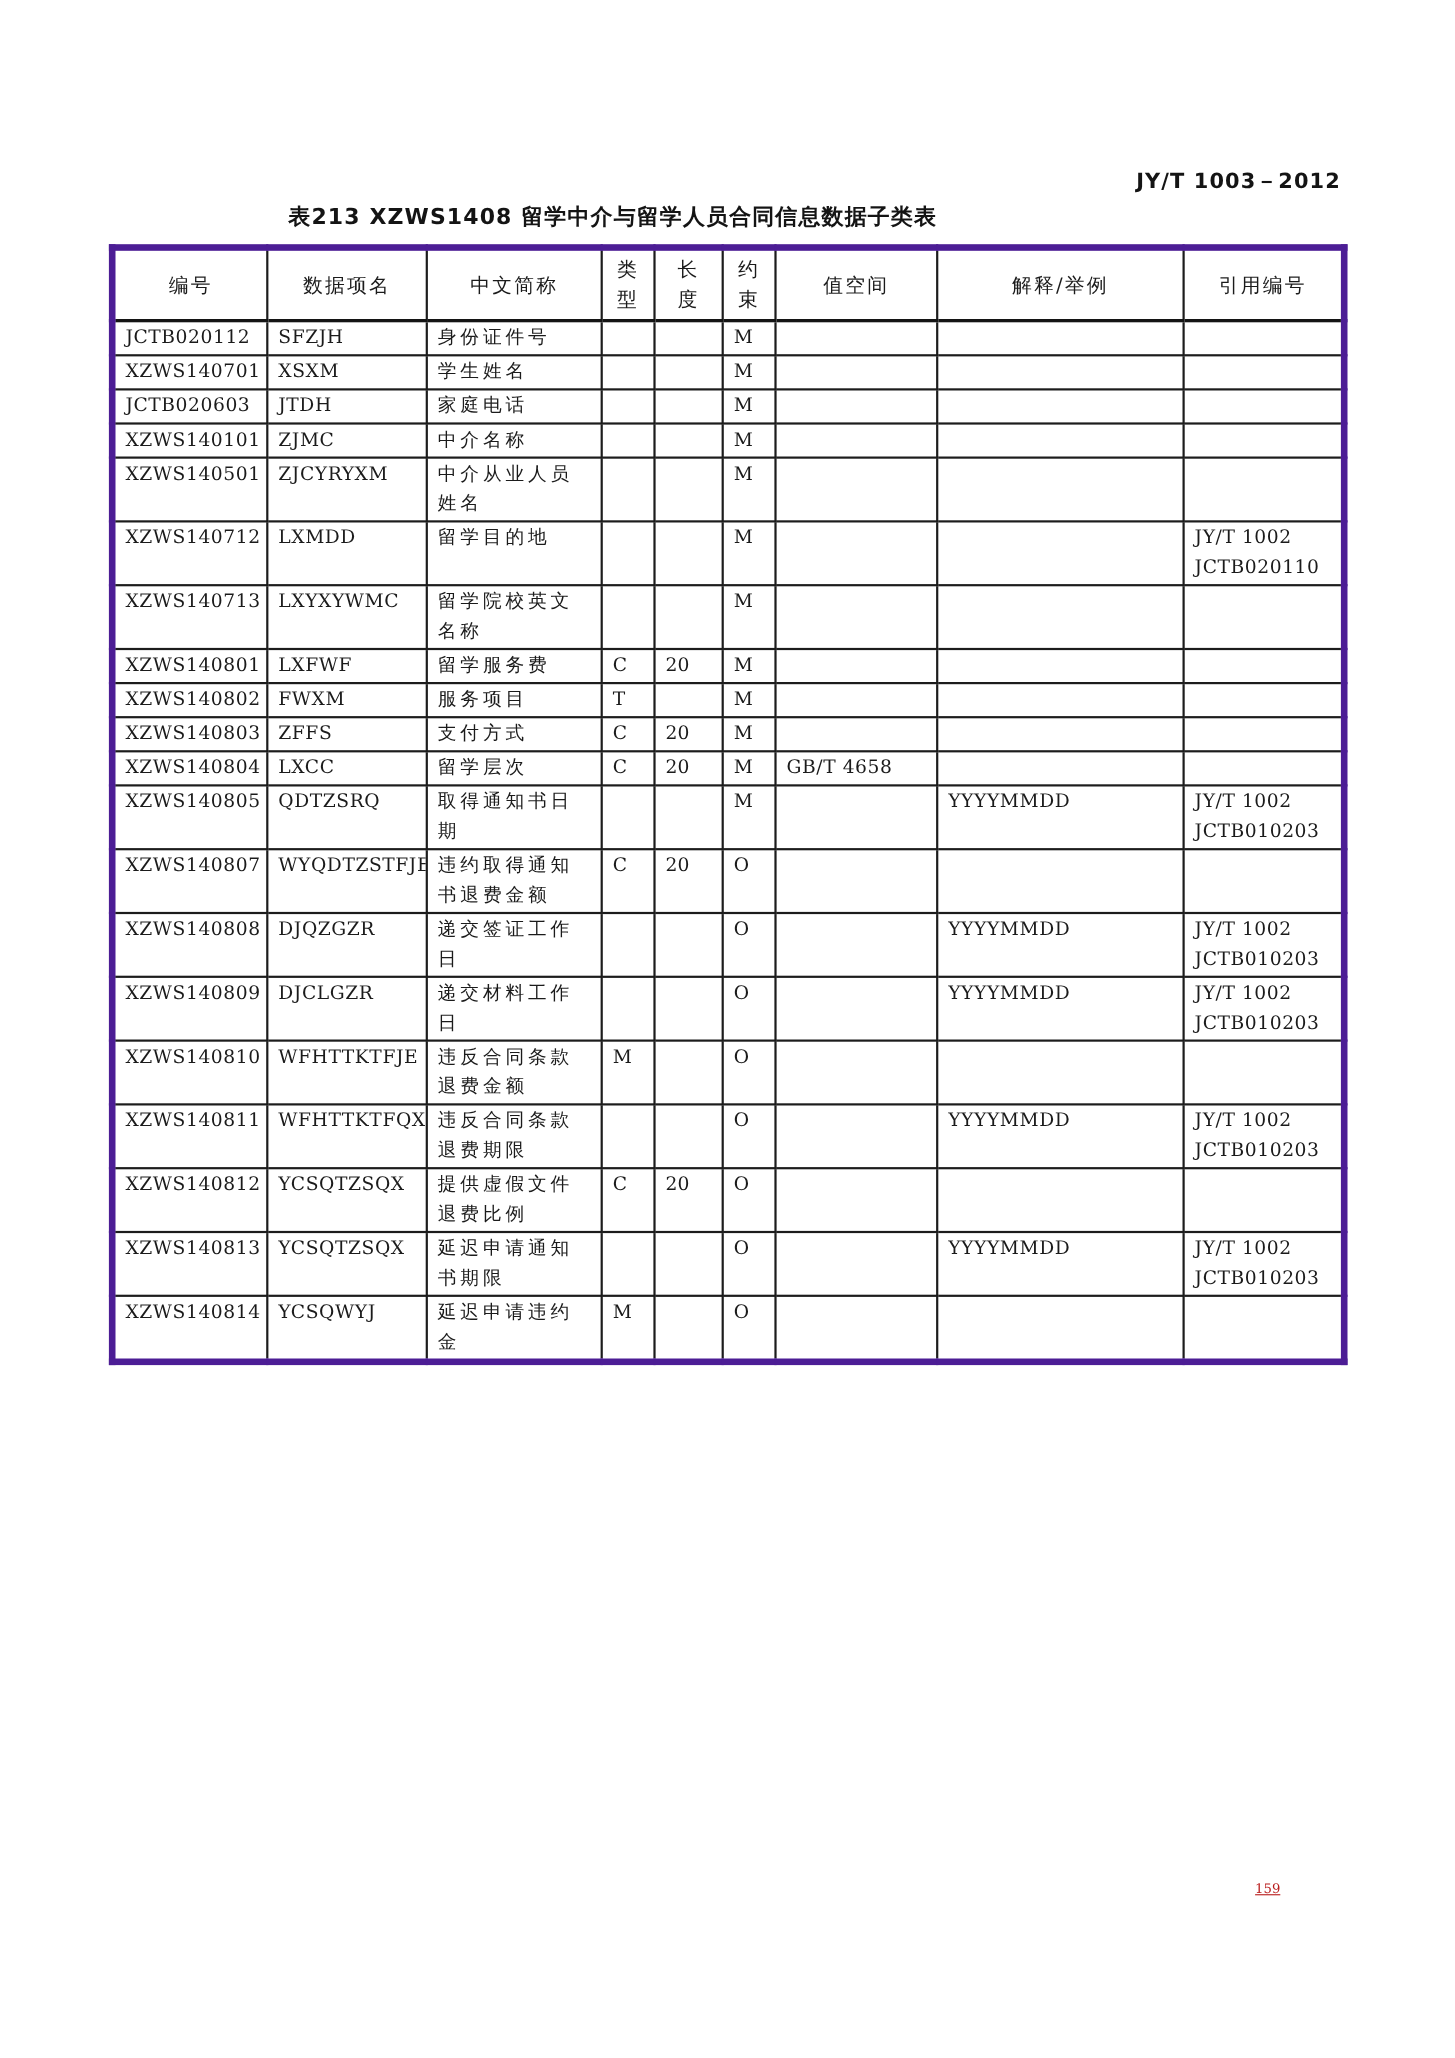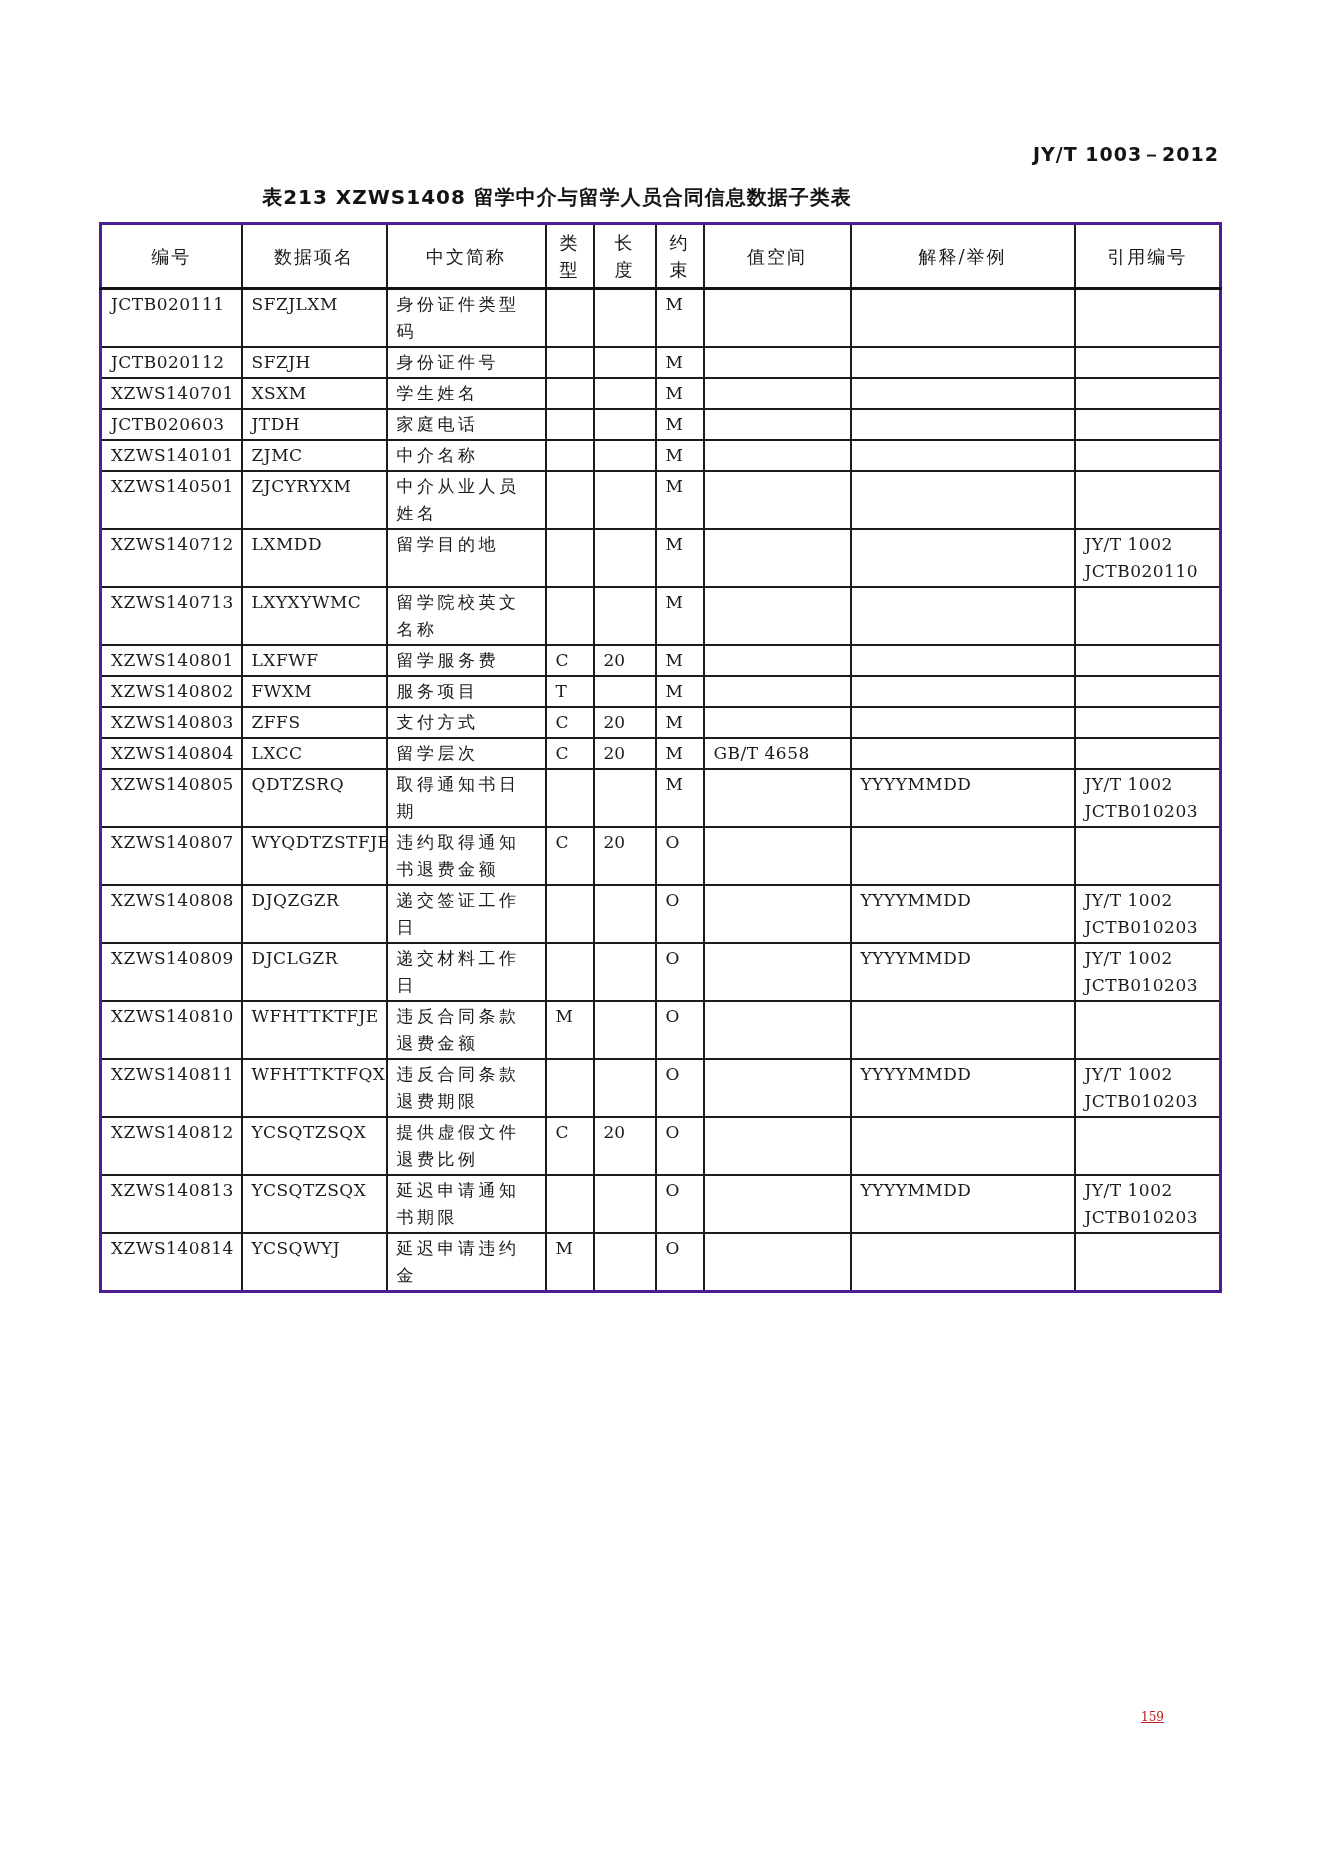--- a/index.html
+++ b/index.html
@@ -6,21 +6,21 @@
   body{
     width:1323px;height:1871px;
     background:#ffffff;
     position:relative;
     font-family:"DejaVu Serif","Liberation Serif",serif;
     color:#1b1b1b;
     overflow:hidden;
   }
   .doc-code{
     position:absolute;
-    top:142px;
+    top:152px;
     right:104px;
     font-family:"DejaVu Sans","Liberation Sans",sans-serif;
     font-weight:bold;
     font-size:19px;
     letter-spacing:1px;
     color:#141414;
   }
   .caption{
     position:absolute;
     top:184px;
@@ -34,21 +34,21 @@
     letter-spacing:1px;
     color:#141414;
   }
   table.data{
     position:absolute;
     top:222px;
     left:99px;
     width:1120px;
     border-collapse:collapse;
     table-layout:fixed;
-    border:3px solid #4c1d95;
+    border:6px solid #4c1d95;
   }
   table.data th, table.data td{
     border:2px solid #1c1c1c;
     white-space:pre-line;
     font-size:17px;
     line-height:27px;
     overflow:hidden;
   }
   table.data th{
     font-weight:normal;
@@ -112,32 +112,20 @@
 度</th>
       <th>约
 束</th>
       <th>值空间</th>
       <th>解释/举例</th>
       <th>引用编号</th>
     </tr>
   </thead>
   <tbody id="tbody">
       <tr>
-        <td class="c-id">JCTB020111</td>
-        <td class="c-name">SFZJLXM</td>
-        <td class="c-cn">身份证件类型
-码</td>
-        <td class="c-type"></td>
-        <td class="c-len"></td>
-        <td class="c-cons">M</td>
-        <td class="c-space"></td>
-        <td class="c-ex"></td>
-        <td class="c-ref"></td>
-      </tr>
-      <tr>
         <td class="c-id">JCTB020112</td>
         <td class="c-name">SFZJH</td>
         <td class="c-cn">身份证件号</td>
         <td class="c-type"></td>
         <td class="c-len"></td>
         <td class="c-cons">M</td>
         <td class="c-space"></td>
         <td class="c-ex"></td>
         <td class="c-ref"></td>
       </tr>

